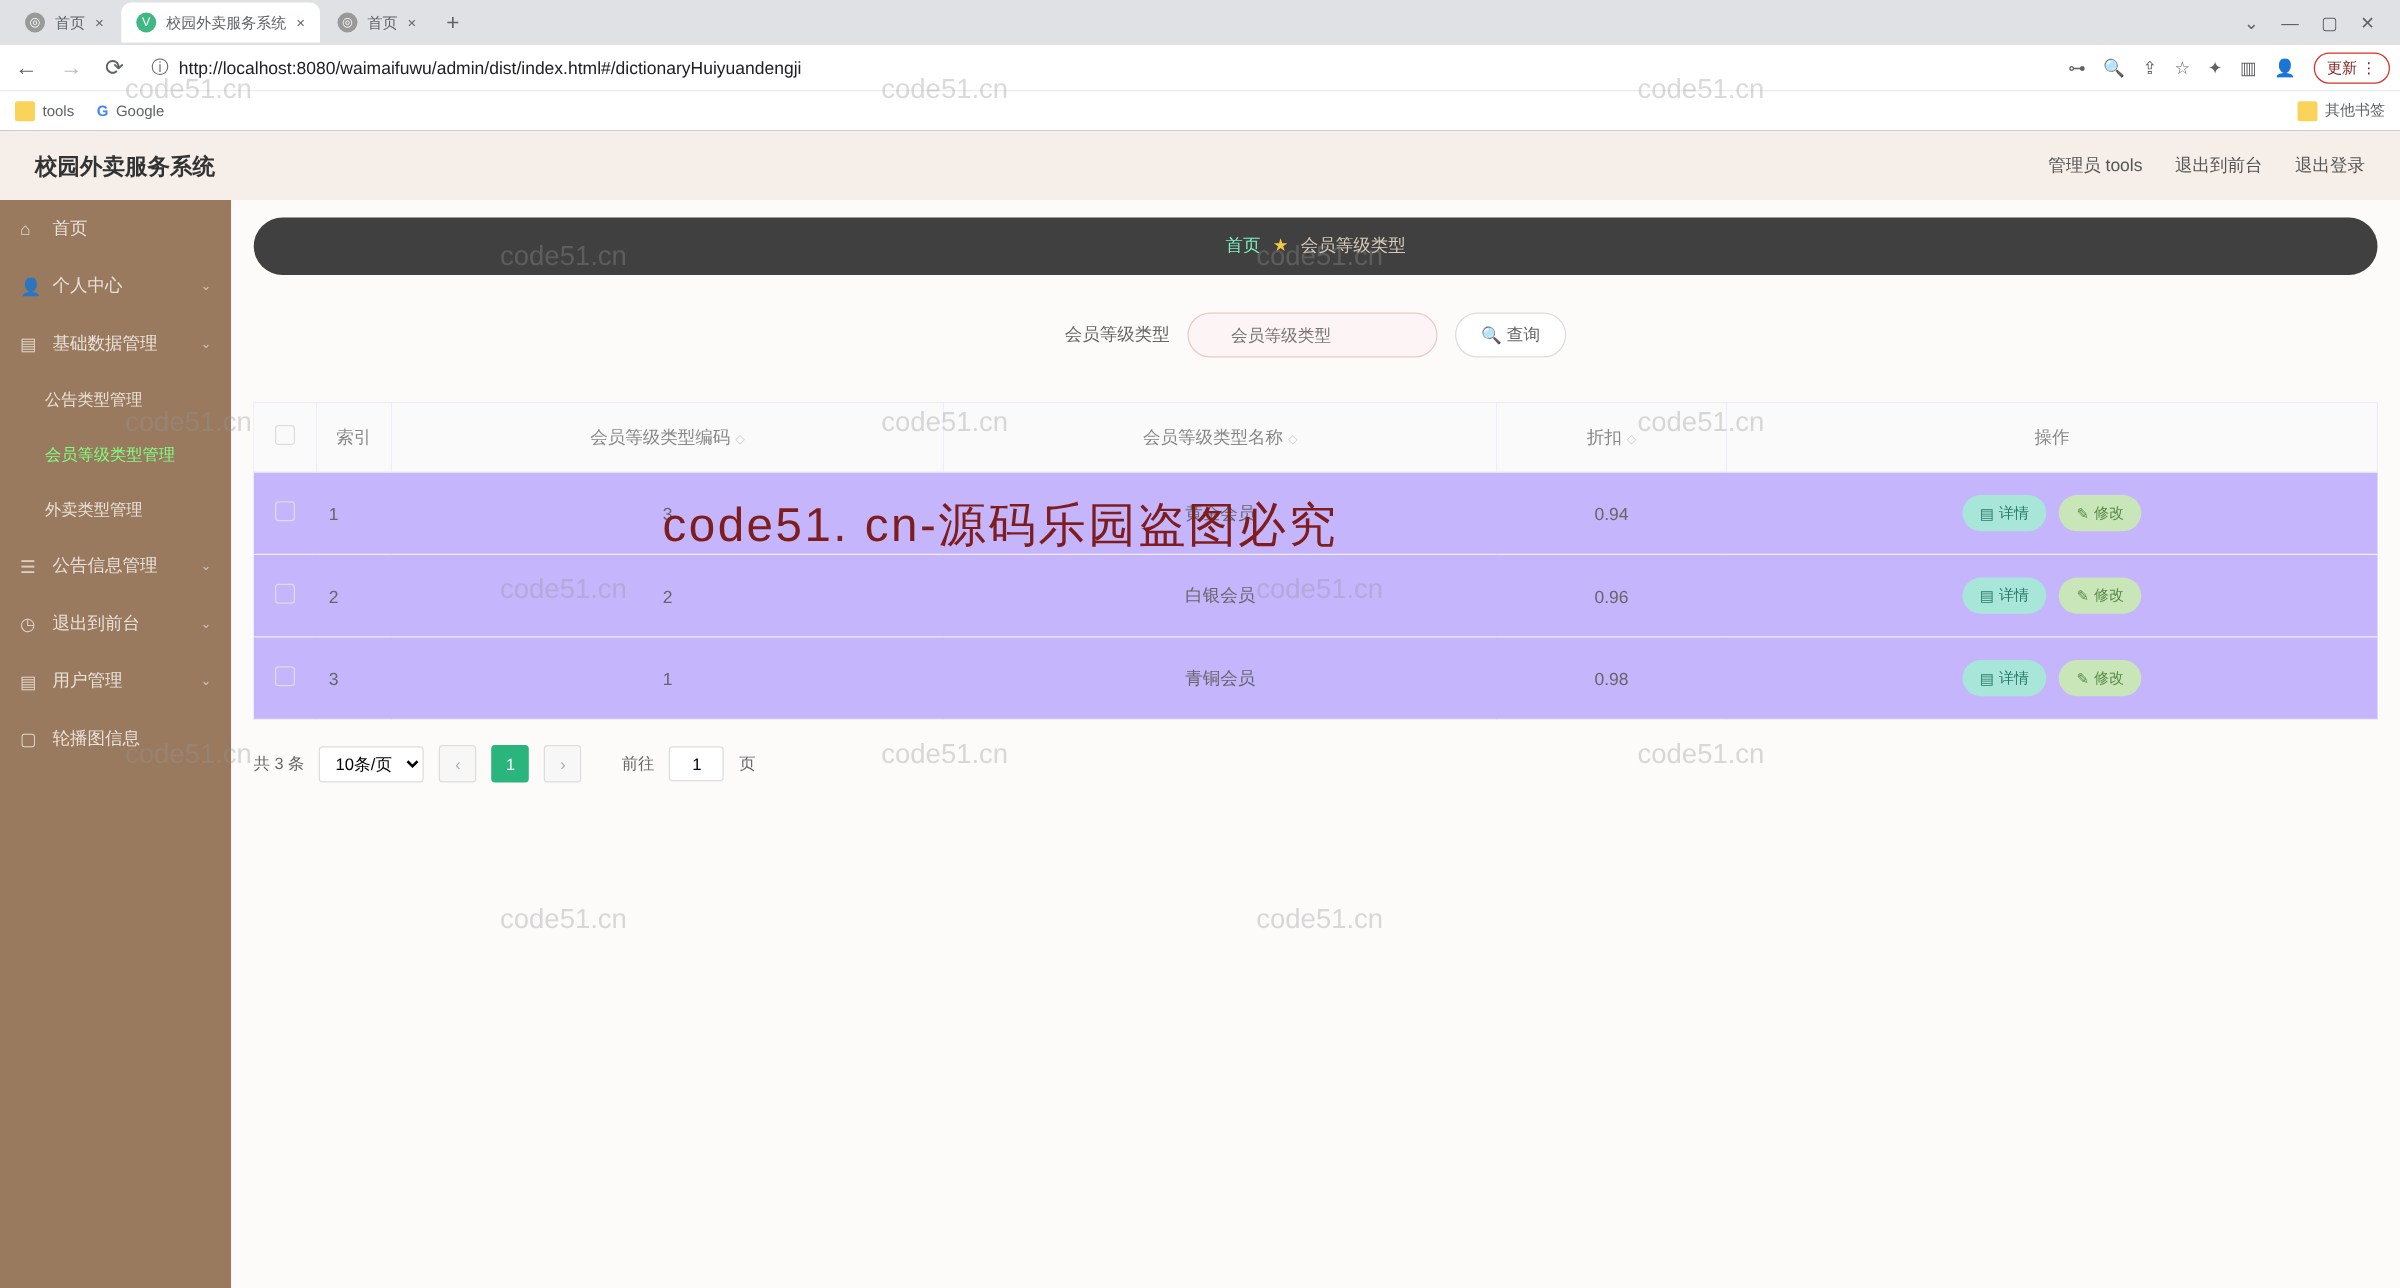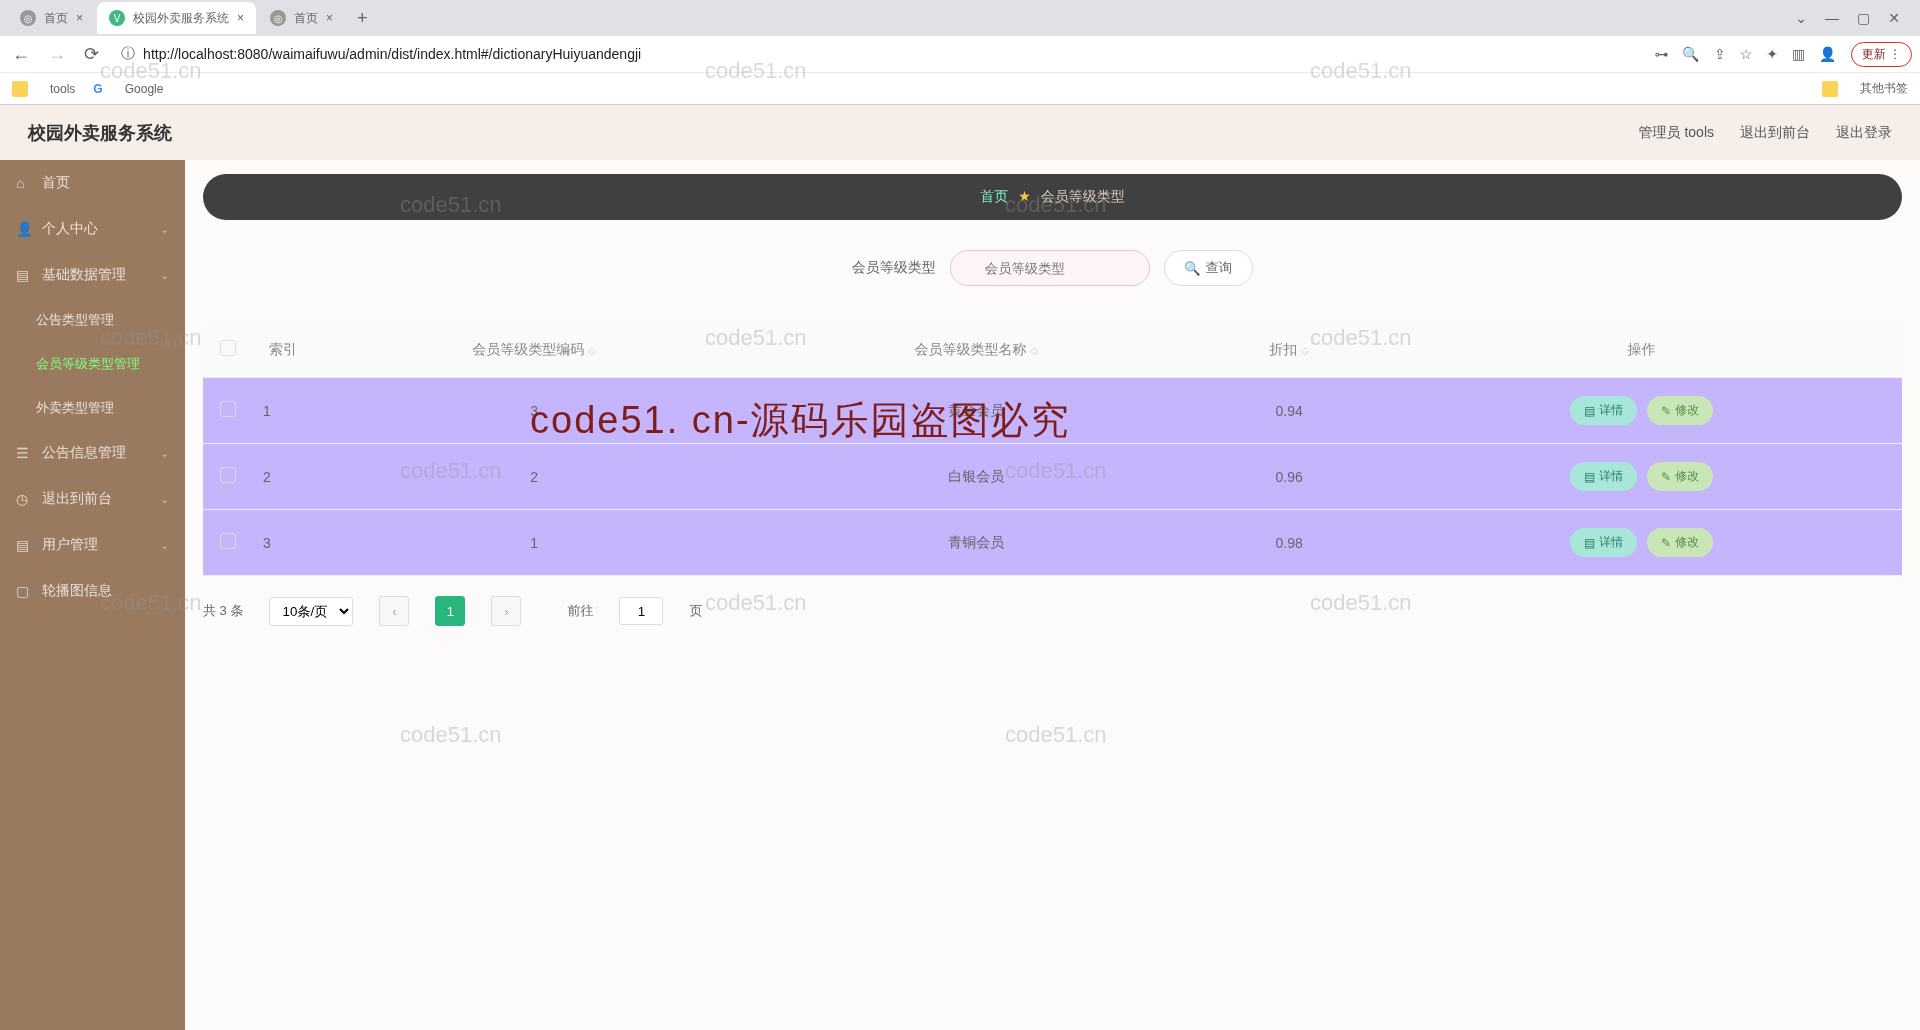--- a/index.html
+++ b/index.html
@@ -18,21 +18,21 @@
 
 .addr-bar { display: flex; align-items: center; height: 36px; background: #fff; padding: 0 8px; gap: 10px; }
 .nav-btn { color: #5f6368; font-size: 18px; cursor: pointer; padding: 4px; }
 .nav-btn.disabled { color: #bbb; }
 .url-field { flex: 1; display: flex; align-items: center; font-size: 14px; color: #202124; padding: 0 8px; }
 .url-icon { color: #5f6368; margin-right: 8px; }
 .addr-icons { display: flex; gap: 14px; color: #5f6368; align-items: center; }
 .update-btn { color: #7f1d1d; border: 1px solid #d93025; border-radius: 14px; padding: 3px 10px; font-size: 12px; cursor: pointer; }
 
 .bookmark-bar { display: flex; align-items: center; height: 32px; background: #fff; border-top: 1px solid #e8eaed; padding: 0 12px; font-size: 12px; color: #5f6368; gap: 18px; }
-.bookmark-item { display: flex; align-items: center; gap: 22px; cursor: pointer; }
+.bookmark-item { display: flex; align-items: center; gap: 6px; cursor: pointer; }
 .bookmark-icon { width: 16px; height: 16px; background: #f9d35a; border-radius: 2px; }
 .bookmark-right { margin-left: auto; }
 
 
 .app-header { display: flex; align-items: center; height: 55px; background: #f5eee9; padding: 0 28px; color: #333; }
 .app-title { font-size: 18px; font-weight: 600; }
 .header-right { margin-left: auto; display: flex; gap: 26px; font-size: 14px; color: #555; }
 .header-right span { cursor: pointer; }
 
 .app-body { display: flex; height: calc(1030px - 36px - 36px - 32px - 55px); }
@@ -65,21 +65,21 @@
 .table th { background: #fafafa; color: #888; font-weight: normal; }
 .table th:first-child, .table td:first-child { width: 50px; }
 .table td:nth-child(2) { text-align: left; width: 60px; }
 .checkbox { width: 16px; height: 16px; border: 1px solid #ddd; border-radius: 3px; display: inline-block; cursor: pointer; }
 .sort-icon { color: #ccc; font-size: 10px; margin-left: 4px; display: inline-flex; flex-direction: column; line-height: 6px; }
 .action-btn { display: inline-flex; align-items: center; gap: 4px; padding: 6px 14px; border-radius: 16px; font-size: 12px; cursor: pointer; margin: 0 3px; }
 .btn-detail { background: #a8e6d9; color: #2a7a6a; }
 .btn-edit { background: #c8e6b8; color: #5a8a4a; }
 
 
-.pagination { display: flex; align-items: center; gap: 26px; margin-top: 20px; font-size: 13px; color: #666; }
+.pagination { display: flex; align-items: center; gap: 12px; margin-top: 20px; font-size: 13px; color: #666; }
 .page-select { border: 1px solid #ddd; border-radius: 3px; padding: 5px 8px; background: #fff; }
 .page-btn { width: 30px; height: 30px; border: 1px solid #ddd; border-radius: 3px; display: inline-flex; align-items: center; justify-content: center; cursor: pointer; background: #f7f7f7; color: #aaa; }
 .page-btn.active { background: #2ab57d; color: #fff; border-color: #2ab57d; }
 .page-input { width: 44px; height: 28px; border: 1px solid #ddd; border-radius: 3px; text-align: center; }
 
 
 .watermark { position: absolute; color: rgba(150,150,150,0.35); font-size: 22px; pointer-events: none; font-family: Arial; }
 .big-watermark { position: absolute; color: #7f1d1d; font-size: 38px; font-weight: 500; pointer-events: none; letter-spacing: 2px; z-index: 5; white-space: nowrap; }
 .page-wrap { position: relative; width: 1920px; }
 </style>

